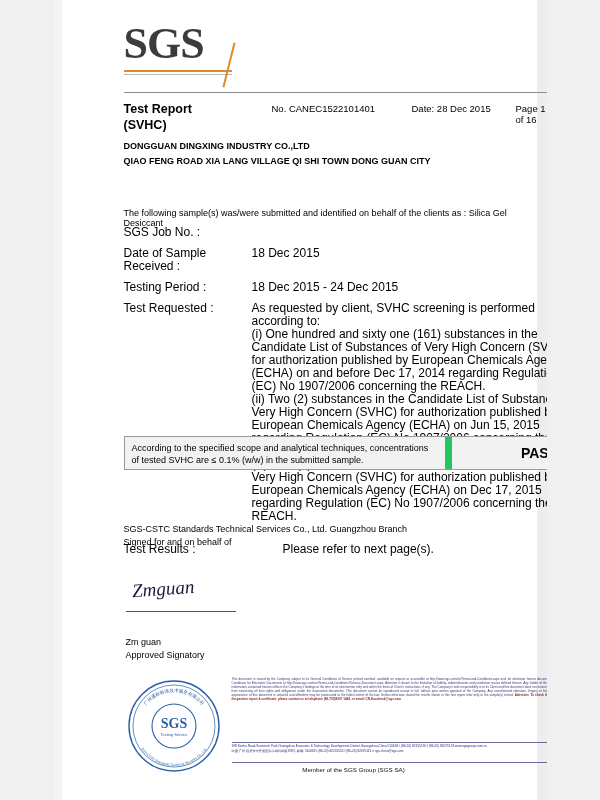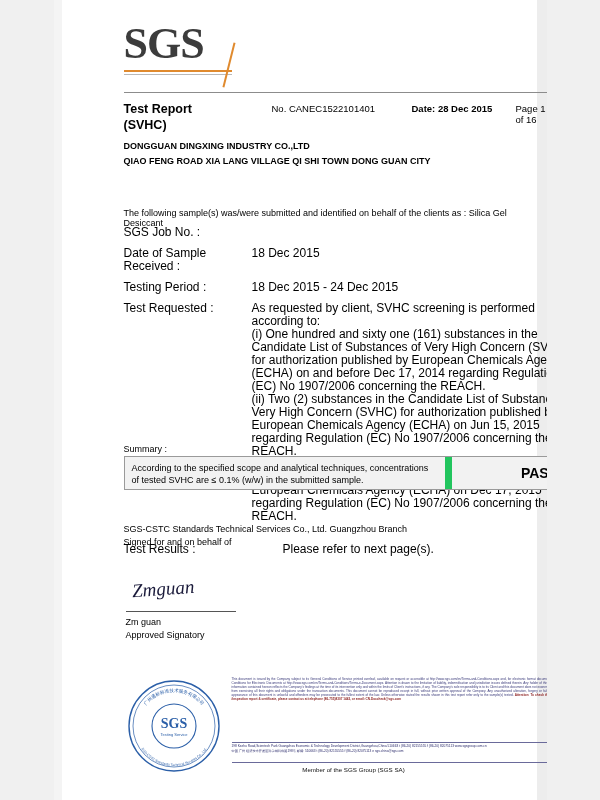--- a/index.html
+++ b/index.html
@@ -76,21 +76,20 @@
     position: absolute;
     left: 218px;
     top: 103px;
     font-size: 9.5px;
   }
   .doc-date {
     position: absolute;
     left: 358px;
     top: 103px;
     font-size: 9.5px;
-    font-weight: bold;
   }
   .doc-page {
     position: absolute;
     left: 462px;
     top: 103px;
     font-size: 9.5px;
   }
   
   .client {
     position: absolute;
@@ -139,21 +138,21 @@
   
   .summary-label {
     position: absolute;
     left: 70px;
     top: 444px;
     font-size: 9px;
   }
   .summary-box {
     position: absolute;
     left: 70px;
-    top: 456px;
+    top: 436px;
     width: 460px;
     height: 34px;
     border: 1px solid #9a9a9a;
     background: #f2f2f2;
     box-sizing: border-box;
     display: flex;
   }
   .summary-text {
     flex: 1;
     padding: 5px 7px;
@@ -192,21 +191,21 @@
   .sign-rule {
     position: absolute;
     left: 72px;
     top: 611px;
     width: 110px;
     border-top: 1px solid #555;
   }
   .sign-name {
     position: absolute;
     left: 72px;
-    top: 616px;
+    top: 636px;
     font-size: 9px;
     line-height: 13px;
   }
   
   .stamp {
     position: absolute;
     left: 72px;
     top: 678px;
     width: 96px;
     height: 96px;

